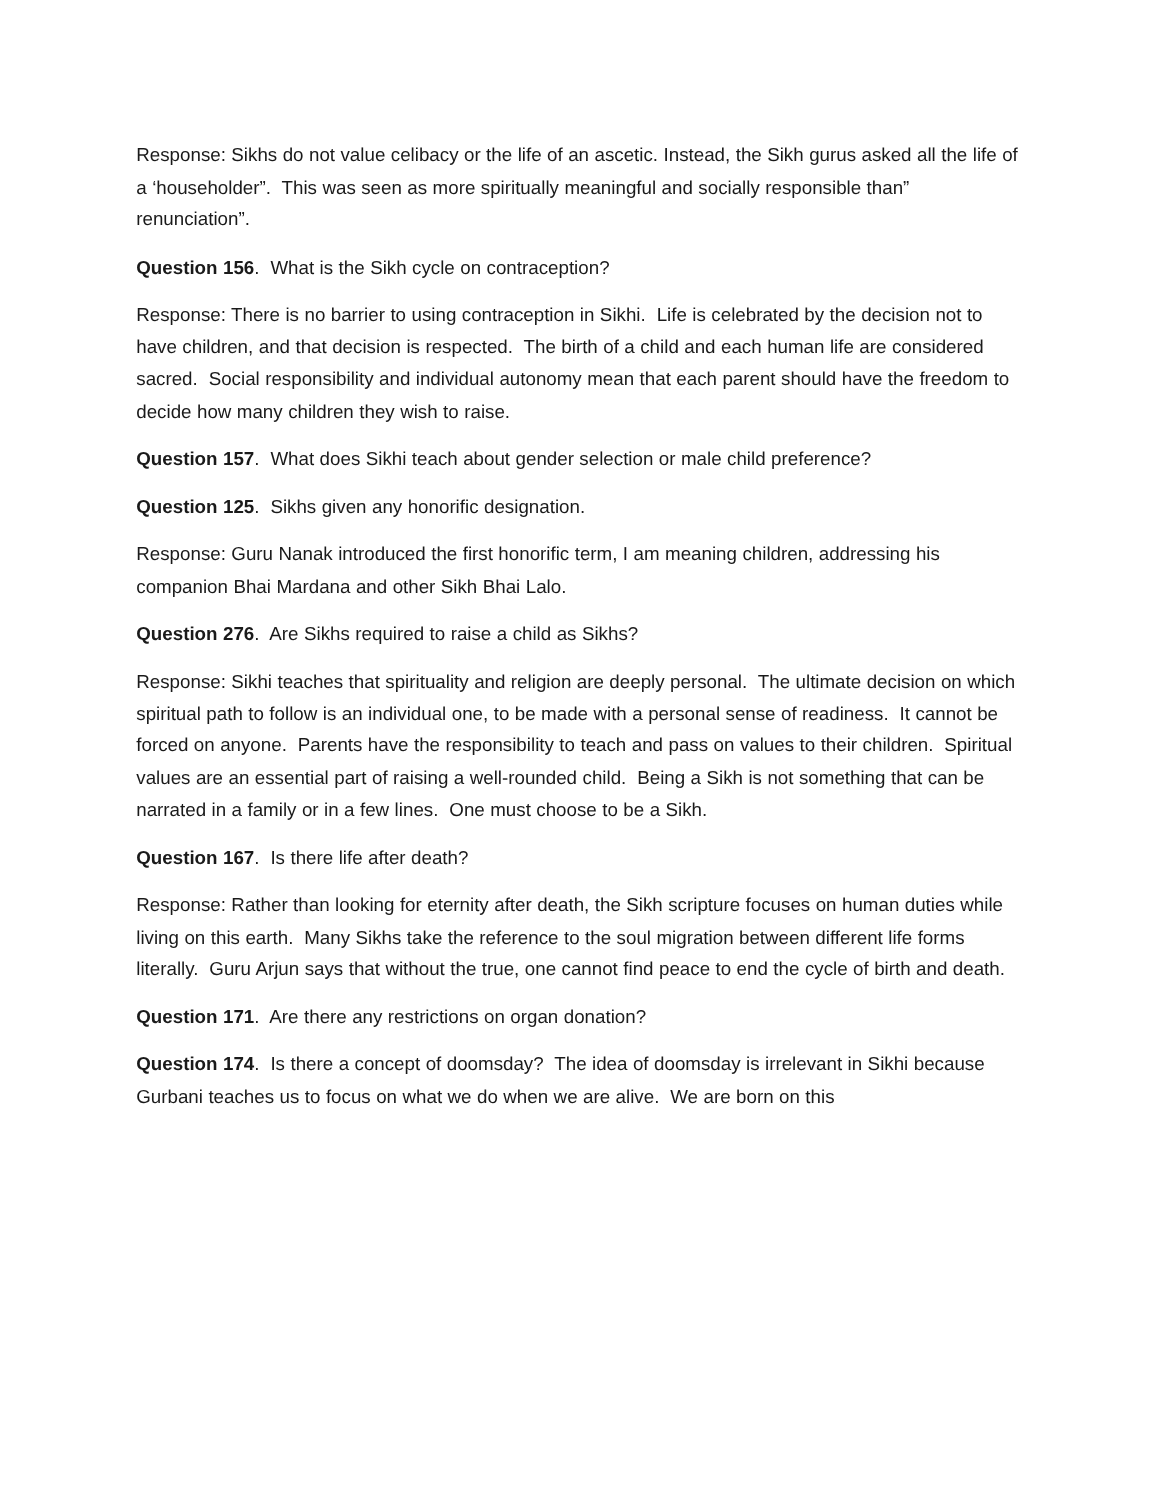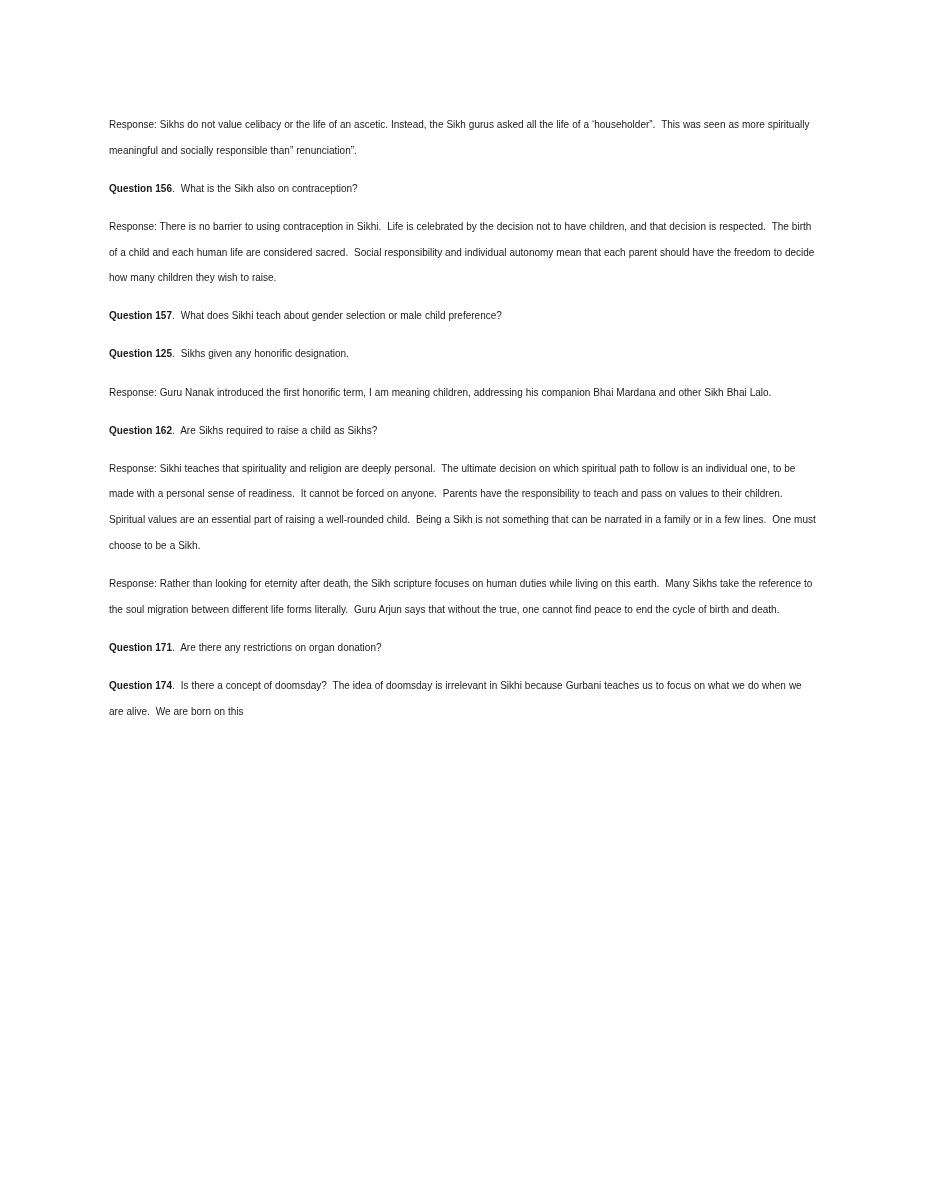--- a/index.html
+++ b/index.html
@@ -16,39 +16,40 @@
   }
   main.doc-page {
     box-sizing: border-box;
     width: 927px;
     min-height: 1200px;
     padding: 112px 108px 40px 109px;
     background: #ffffff;
   }
   .para {
     margin: 0 0 12.4px 0;
-    font-size: 10px;
+    font-size: 15px;
     line-height: 25.7px;
     white-space: pre-wrap;
     word-spacing: 0.2px;
   }
   .para strong {
     font-weight: 700;
   }
 </style>
 </head>
 <body>
 
 <main class="doc-page">
   <section id="doc-body">
       <p class="para"><span>Response: Sikhs do not value celibacy or the life of an ascetic. Instead, the Sikh gurus asked all the life of a ‘householder”.  This was seen as more spiritually meaningful and socially responsible than” renunciation”.</span></p>
-      <p class="para"><strong>Question 156</strong><span>.  What is the Sikh also on contraception?</span></p>
+      <p class="para"><strong>Question 156</strong><span>.  What is the Sikh cycle on contraception?</span></p>
       <p class="para"><span>Response: There is no barrier to using contraception in Sikhi.  Life is celebrated by the decision not to have children, and that decision is respected.  The birth of a child and each human life are considered sacred.  Social responsibility and individual autonomy mean that each parent should have the freedom to decide how many children they wish to raise.</span></p>
       <p class="para"><strong>Question 157</strong><span>.  What does Sikhi teach about gender selection or male child preference?</span></p>
       <p class="para"><strong>Question 125</strong><span>.  Sikhs given any honorific designation.</span></p>
       <p class="para"><span>Response: Guru Nanak introduced the first honorific term, I am meaning children, addressing his companion Bhai Mardana and other Sikh Bhai Lalo.</span></p>
-      <p class="para"><strong>Question 162</strong><span>.  Are Sikhs required to raise a child as Sikhs?</span></p>
+      <p class="para"><strong>Question 276</strong><span>.  Are Sikhs required to raise a child as Sikhs?</span></p>
       <p class="para"><span>Response: Sikhi teaches that spirituality and religion are deeply personal.  The ultimate decision on which spiritual path to follow is an individual one, to be made with a personal sense of readiness.  It cannot be forced on anyone.  Parents have the responsibility to teach and pass on values to their children.  Spiritual values are an essential part of raising a well-rounded child.  Being a Sikh is not something that can be narrated in a family or in a few lines.  One must choose to be a Sikh.</span></p>
+      <p class="para"><strong>Question 167</strong><span>.  Is there life after death?</span></p>
       <p class="para"><span>Response: Rather than looking for eternity after death, the Sikh scripture focuses on human duties while living on this earth.  Many Sikhs take the reference to the soul migration between different life forms literally.  Guru Arjun says that without the true, one cannot find peace to end the cycle of birth and death.</span></p>
       <p class="para"><strong>Question 171</strong><span>.  Are there any restrictions on organ donation?</span></p>
       <p class="para"><strong>Question 174</strong><span>.  Is there a concept of doomsday?  The idea of doomsday is irrelevant in Sikhi because Gurbani teaches us to focus on what we do when we are alive.  We are born on this</span></p>
     </section>
 </main>
 
 </body></html>

